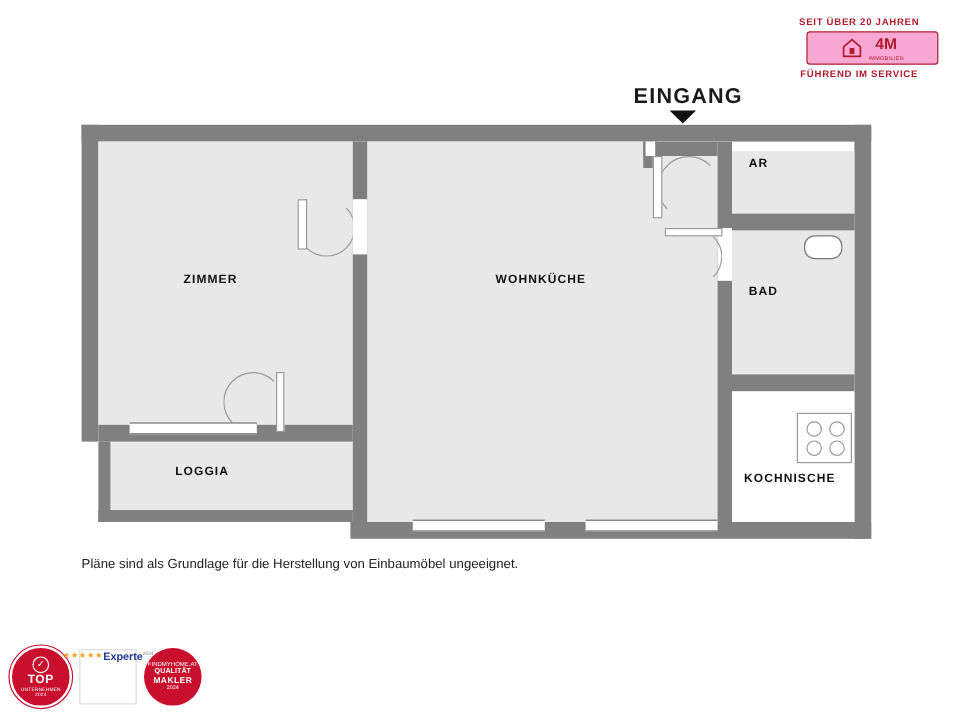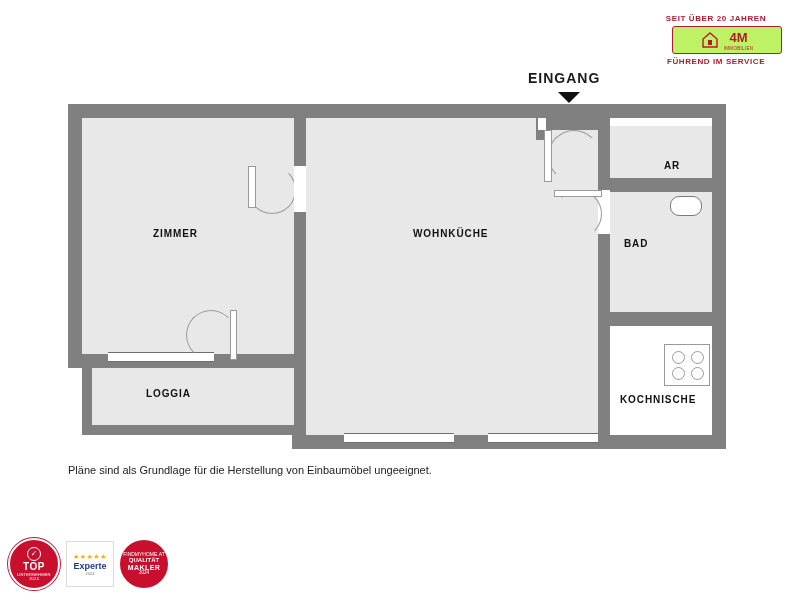--- a/index.html
+++ b/index.html
@@ -32,21 +32,21 @@
     margin-bottom: 3px;
   }
   .brand-box {
     border: 1.5px solid #b01c2e;
     border-radius: 3px;
     height: 26px;
     display: flex;
     align-items: center;
     justify-content: center;
     gap: 5px;
-    background: #bef264;
+    background: #f9a8d4;
     margin-left: 22px;
   }
   .brand-house {
     width: 18px;
     height: 18px;
     position: relative;
   }
   .brand-house svg { display: block; }
   .brand-4m {
     font-size: 13px;
@@ -116,21 +116,21 @@
     background: #ffffff;
     border-top: 1.4px solid #6e6e6e;
     border-bottom: 1.4px solid #6e6e6e;
   }
 
   
   .entrance {
     position: absolute;
     left: 528px;
     top: 70px;
-    font-size: 14px;
+    font-size: 18px;
     font-weight: bold;
     letter-spacing: 1px;
     text-align: right;
   }
   .entrance-tri {
     position: absolute;
     left: 558px;
     top: 92px;
     width: 0;
     height: 0;
@@ -177,22 +177,22 @@
     box-shadow: 0 0 0 1px #c8102e;
   }
   .seal-top .t2 { font-size: 10px; font-weight: bold; letter-spacing: .5px; text-align: right;}
   .seal-top .t3 { font-size: 4px; letter-spacing: .2px;}
   .seal-square {
     width: 46px;
     height: 44px;
     background: #ffffff;
     border: 1px solid #dcdcdc;
     display: flex;
-    flex-direction: column;
-    align-items: center;
+    flex-direction: row;
+    align-items: flex-start;
     justify-content: center;
     text-align: center;
   }
   .seal-square .stars { font-size: 7px; color: #f5a623; letter-spacing: .5px;}
   .seal-square .t1 { font-size: 9px; font-weight: bold; color: #1f3a93; }
   .seal-square .t2 { font-size: 4px; color: #777; }
   .seal-qual {
     background: #c8102e;
     color: #fff;
   }
@@ -278,21 +278,21 @@
 
   <div style="position:absolute; left:596px; top:240px; width:44px; height:40px; border:1.2px solid #9a9a9a; background:#fff;">
     <div style="position:absolute; left:7px; top:6px; width:11px; height:11px; border:1.2px solid #9a9a9a; border-radius:50%;"></div>
     <div style="position:absolute; left:26px; top:6px; width:11px; height:11px; border:1.2px solid #9a9a9a; border-radius:50%;"></div>
     <div style="position:absolute; left:7px; top:22px; width:11px; height:11px; border:1.2px solid #9a9a9a; border-radius:50%;"></div>
     <div style="position:absolute; left:26px; top:22px; width:11px; height:11px; border:1.2px solid #9a9a9a; border-radius:50%;"></div>
   </div>
 
   <div class="label" style="left:85px; top:124px;">ZIMMER</div>
   <div class="label" style="left:345px; top:124px;">WOHNKÜCHE</div>
-  <div class="label label-sm" style="left:556px; top:56px;margin-left:40px;">AR</div>
+  <div class="label label-sm" style="left:556px; top:27px;">AR</div>
   <div class="label" style="left:556px; top:134px;">BAD</div>
   <div class="label" style="left:78px; top:284px;">LOGGIA</div>
   <div class="label" style="left:506px; top:290px;padding-left:46px;">KOCHNISCHE</div>
 </div>
 
 <div class="disclaimer">
   <div>Pläne sind als Grundlage für die Herstellung von Einbaumöbel ungeeignet.</div>
 </div>
 
 <div class="seals">

